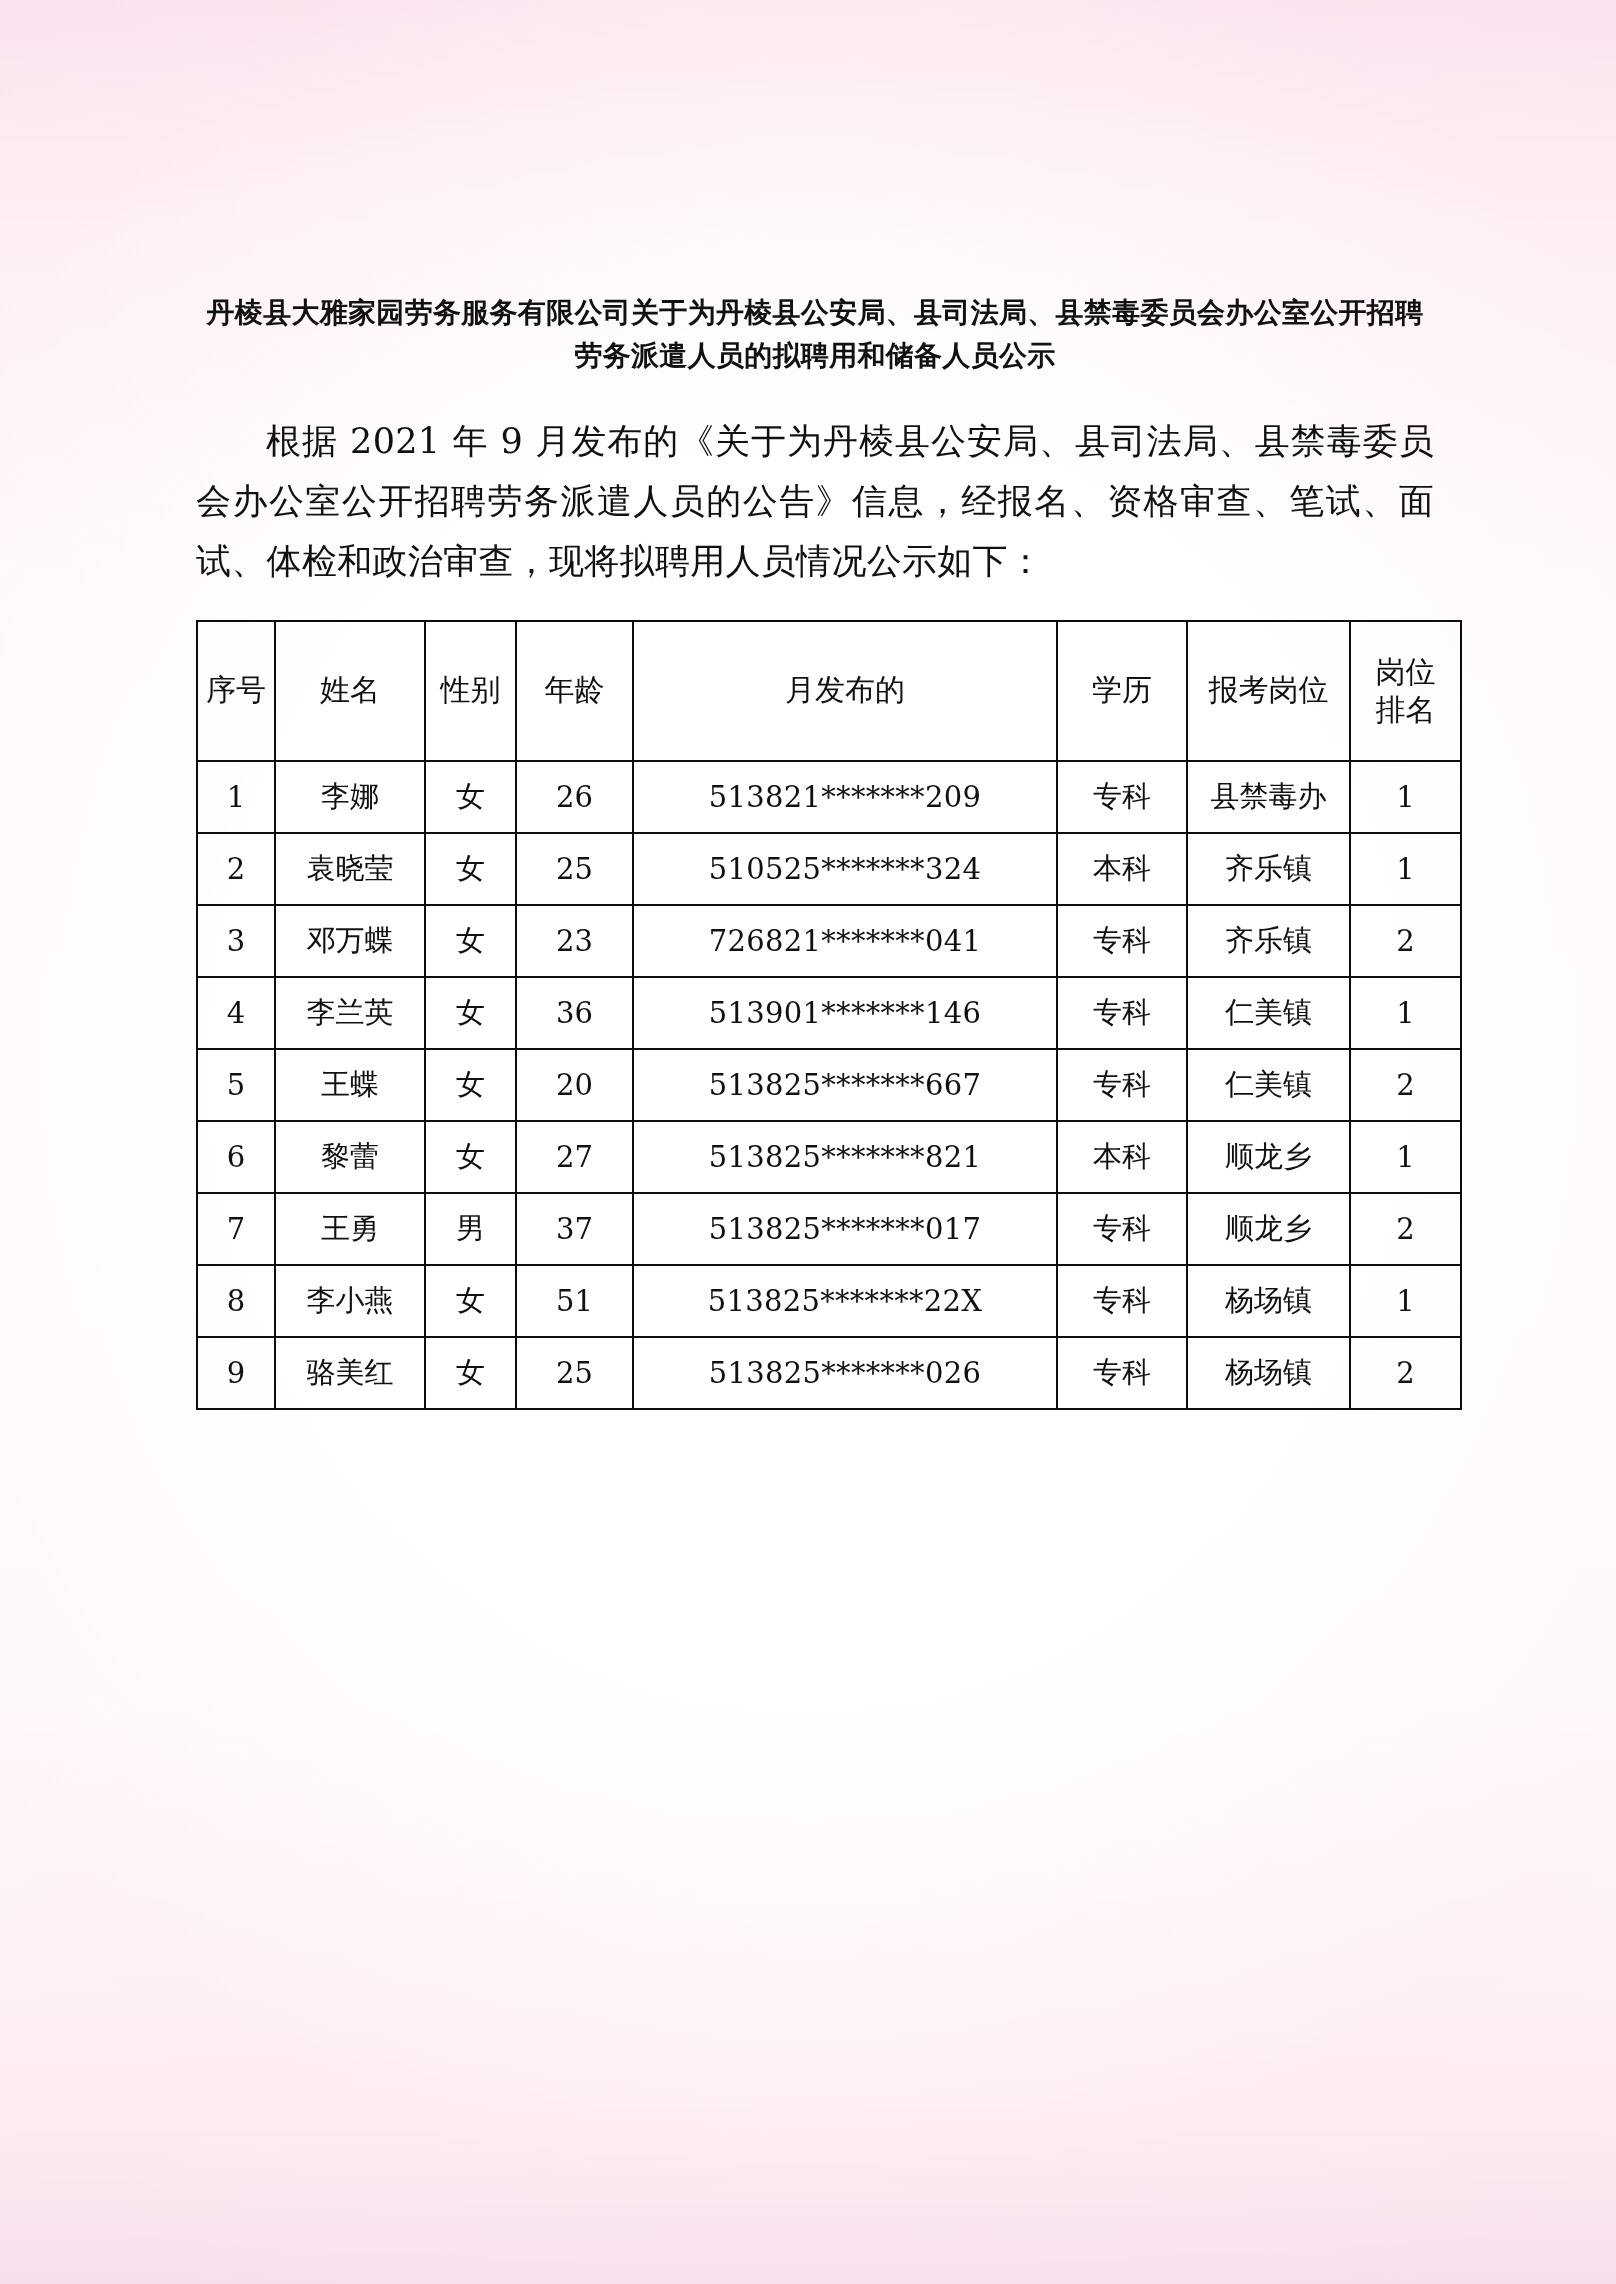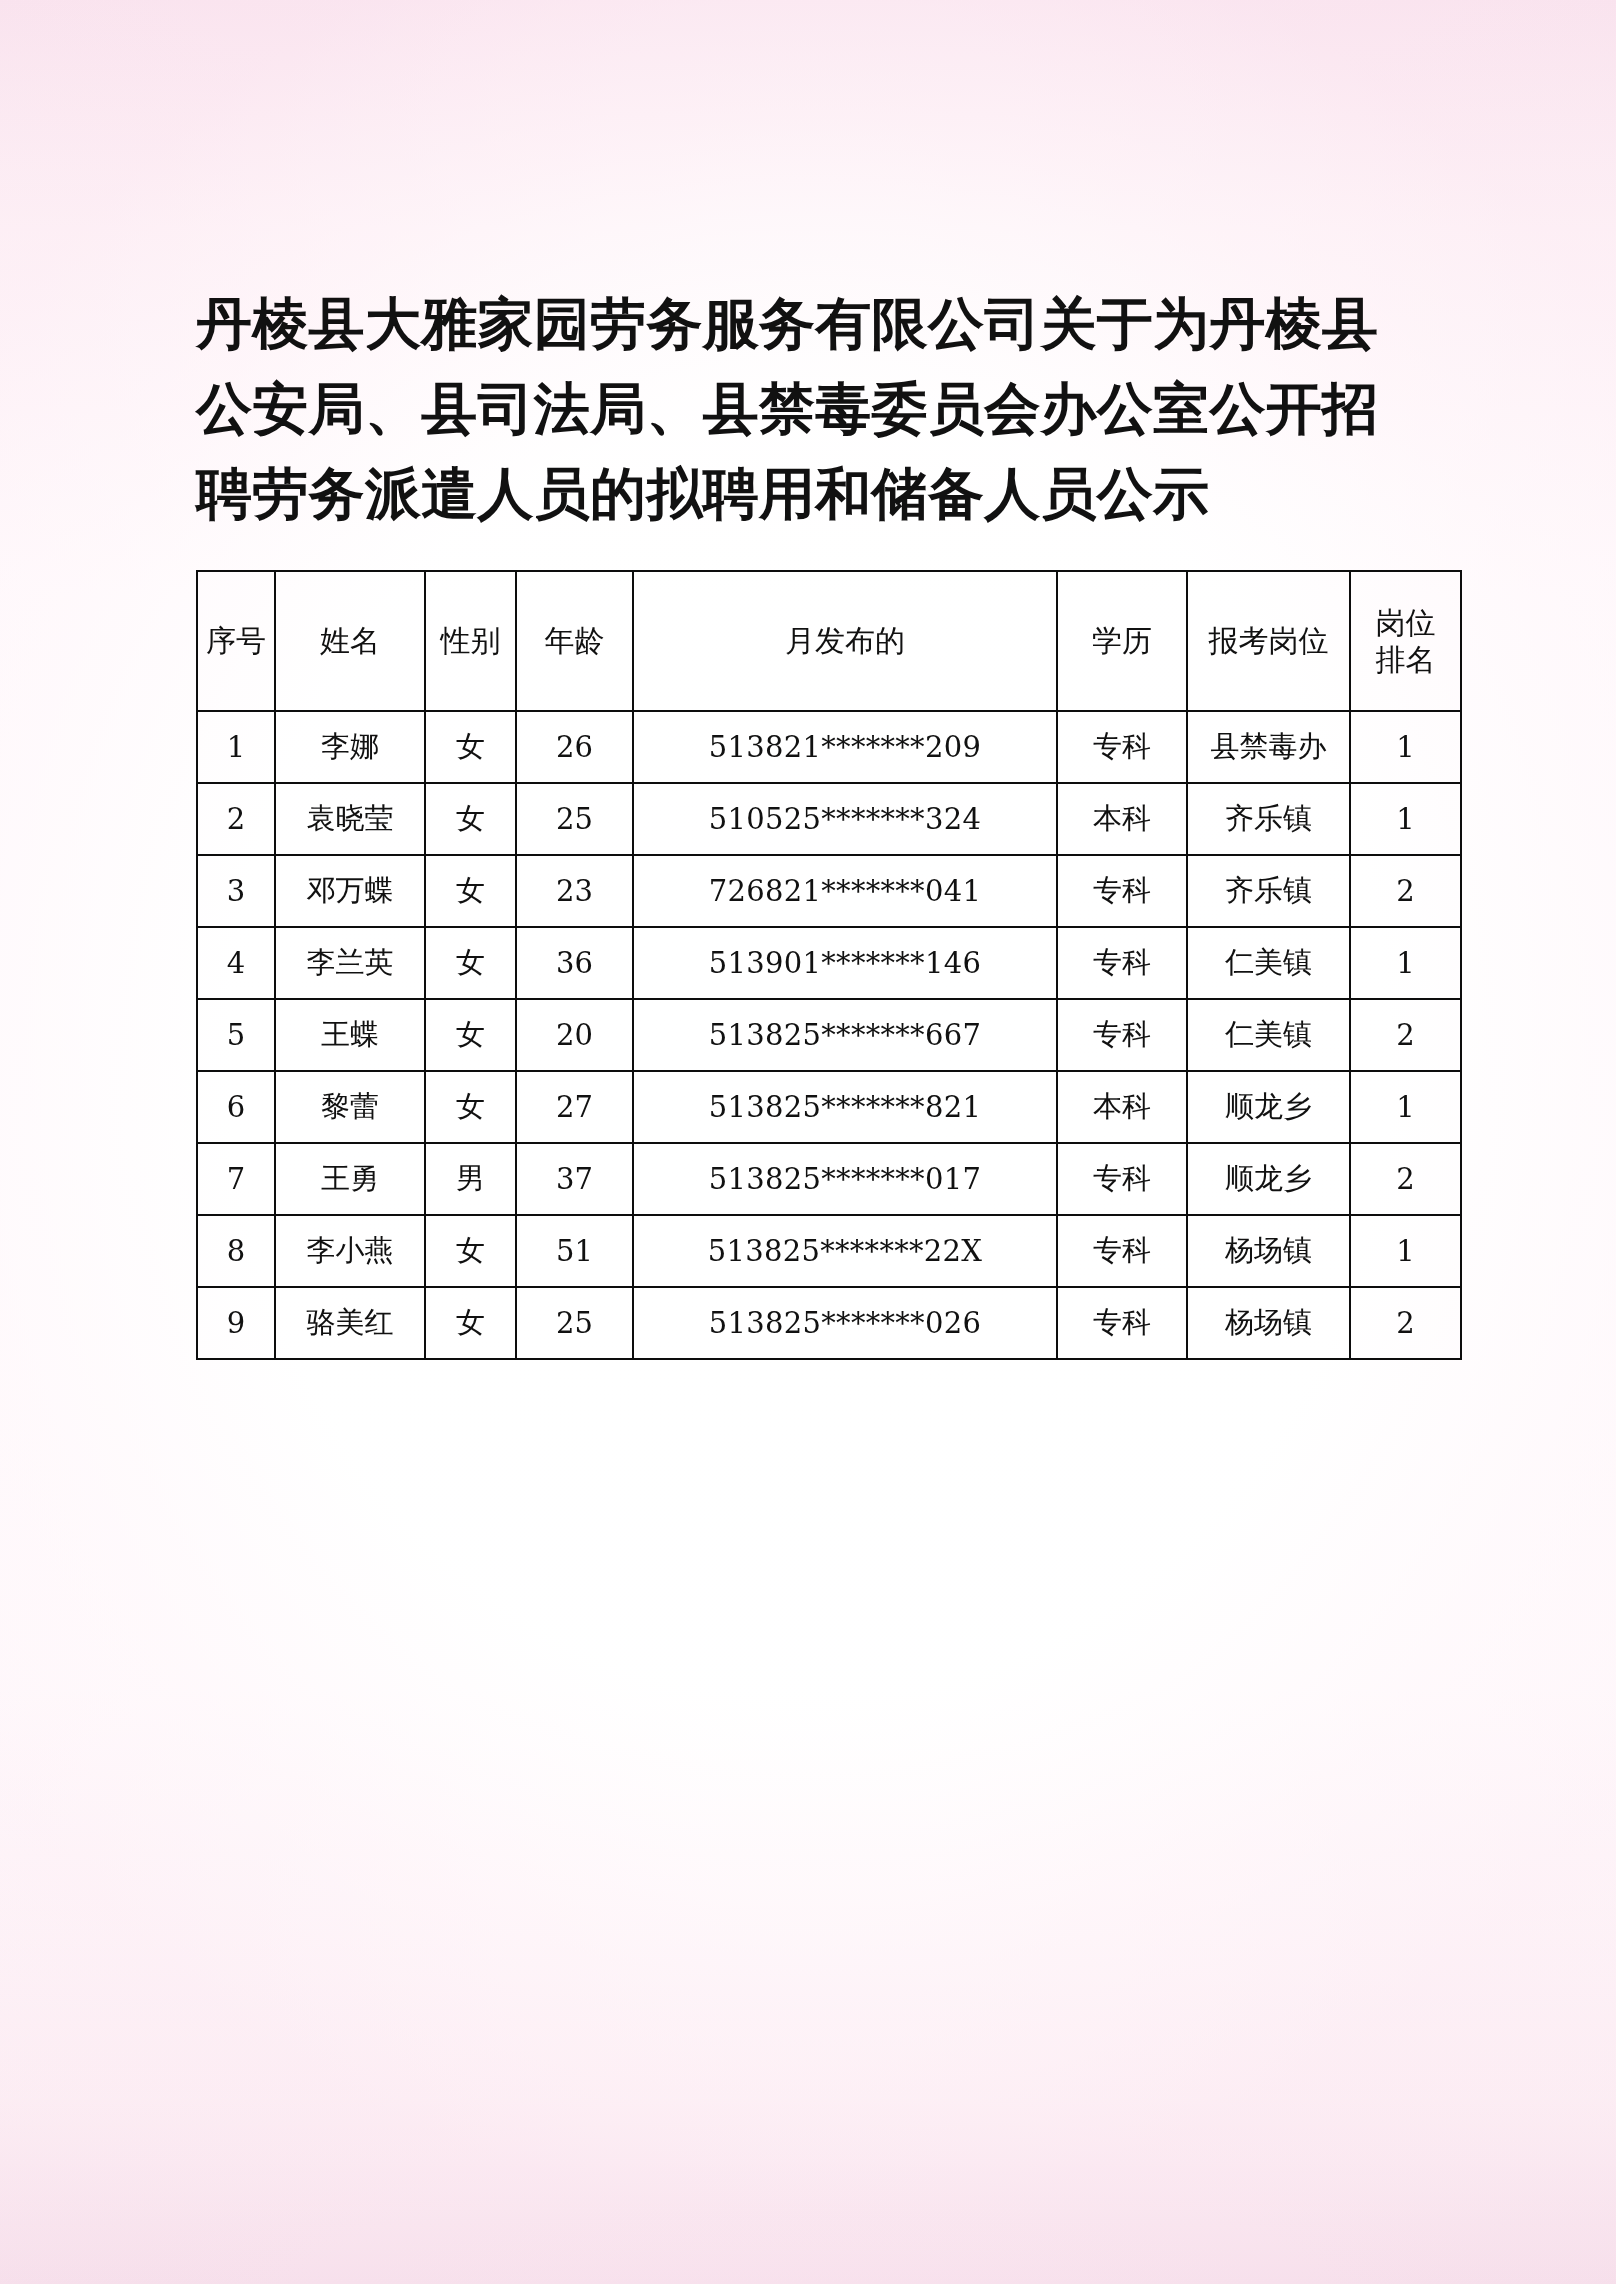--- a/index.html
+++ b/index.html
@@ -29,24 +29,25 @@
     inset: 0;
     padding: 0;
   }
   .content {
     position: absolute;
     left: 196px;
     top: 280px;
     width: 1238px;
   }
   h1.doc-title {
-    font-size: 56px;
+    font-size: 28px;
     line-height: 1.52;
     font-weight: bold;
-    margin: 1px 0 34px 0;
+    text-align: center;
+    margin: 12px 0 34px 0;
     letter-spacing: 0.3px;
     color: #111111;
     font-family: "DejaVu Serif", "Liberation Serif", serif;
   }
   .body-para {
     font-size: 35px;
     line-height: 1.72;
     color: #111111;
     text-align: justify;
     text-justify: inter-ideograph;
@@ -97,20 +98,21 @@
 </head>
 <body>
 
 <div class="page-tint"></div>
 
 <div class="sheet">
   <div class="content">
 
     <h1 class="doc-title">丹棱县大雅家园劳务服务有限公司关于为丹棱县公安局、县司法局、县禁毒委员会办公室公开招聘劳务派遣人员的拟聘用和储备人员公示</h1>
 
+    <p class="body-para">根据 2021 年 9 月发布的《关于为丹棱县公安局、县司法局、县禁毒委员会办公室公开招聘劳务派遣人员的公告》信息，经报名、资格审查、笔试、面试、体检和政治审查，现将拟聘用人员情况公示如下：</p>
 
     <table class="roster">
       <colgroup>
         <col class="c-idx">
           <col class="c-name">
           <col class="c-sex">
           <col class="c-age">
         <col class="c-id">
           <col class="c-edu">
           <col class="c-post">

